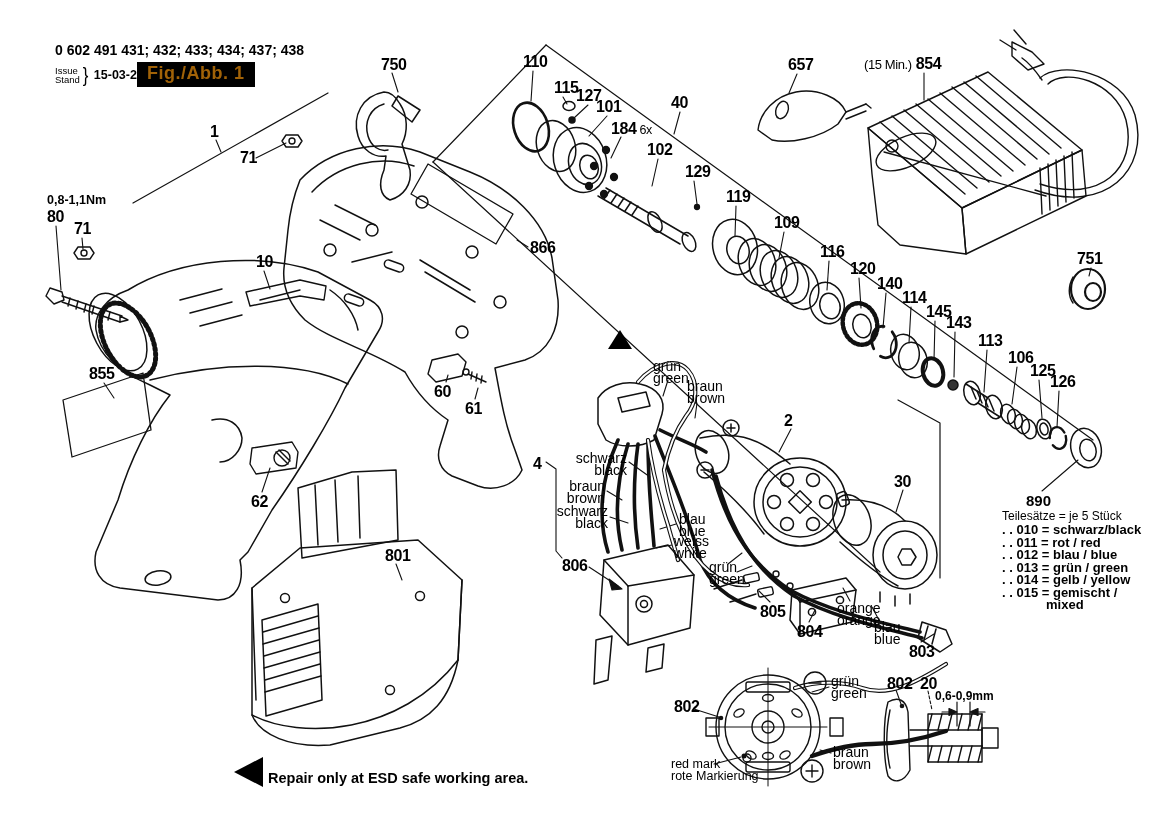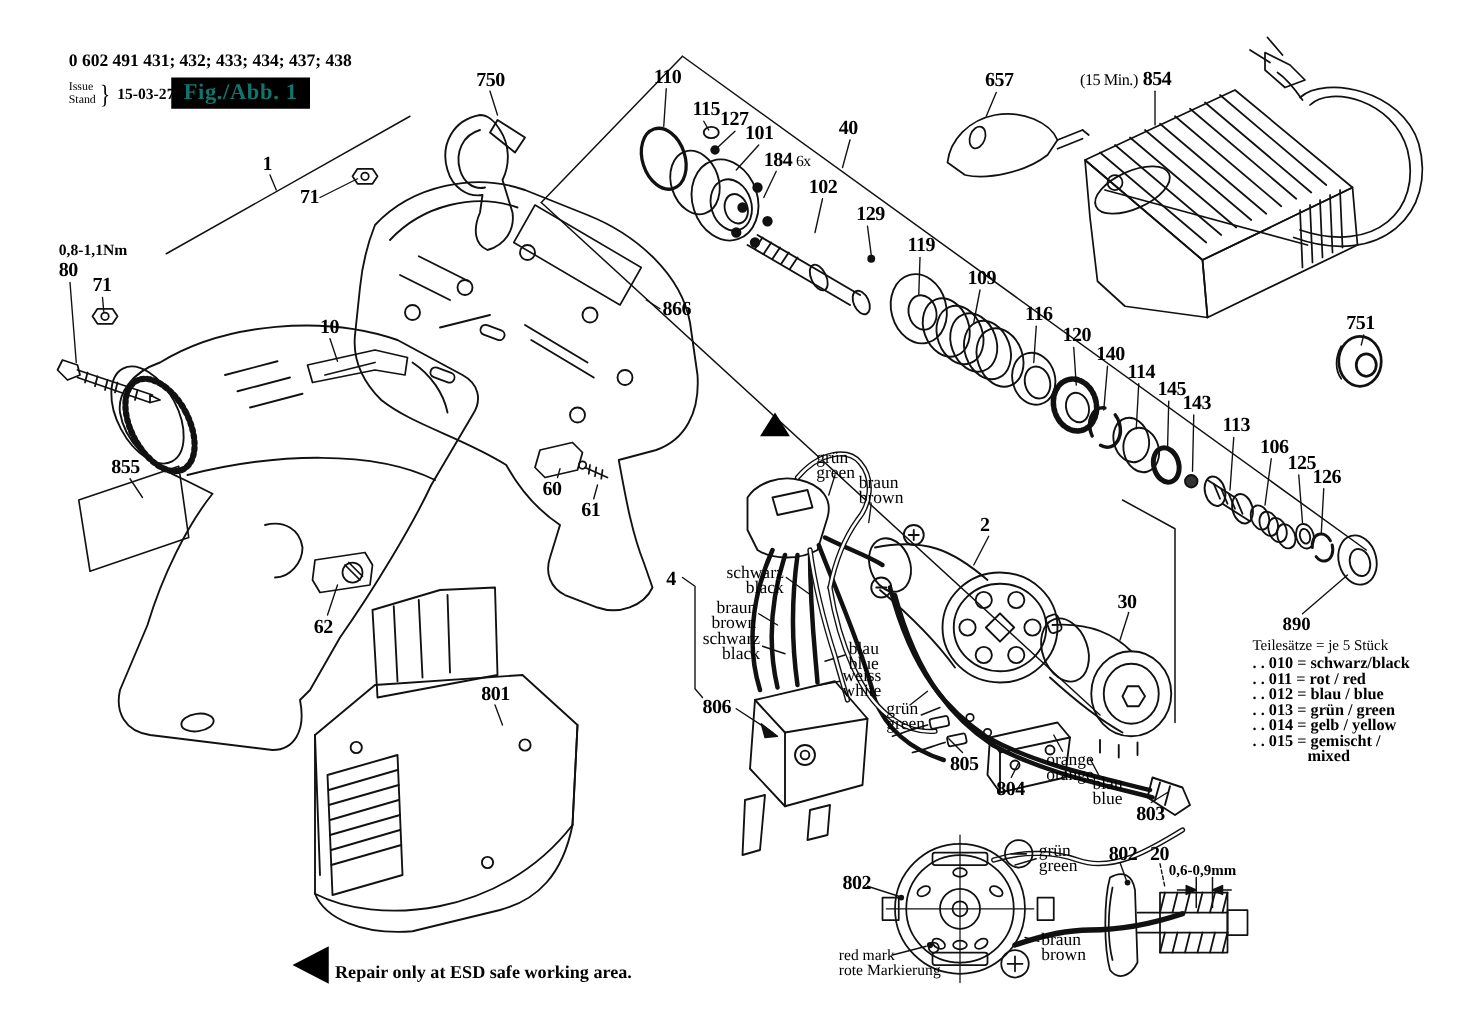--- a/index.html
+++ b/index.html
@@ -1,31 +1,31 @@
 <!DOCTYPE html>
 <html><head>
 <meta charset="utf-8">
 <style>
   html,body{margin:0;padding:0;background:#fff}
   #canvas{position:relative;width:1169px;height:826px;background:#ffffff;
-          font-family:Liberation Serif, serif;color:#000;overflow:hidden}
+          font-family:Liberation Sans, sans-serif;color:#000;overflow:hidden}
   #art{position:absolute;left:0;top:0}
   .lbl{position:absolute;white-space:nowrap}
   .pn{font-weight:bold;font-size:16px;letter-spacing:-0.4px}
   .pn-sm{font-weight:bold;font-size:15px}
   .note{font-weight:bold;font-size:12.5px}
   .wl{font-size:14px;line-height:11.5px}
   .wl span{display:block}
   .ra{text-align:right}
   .hdr-nums{font-weight:bold;font-size:14px}
   .issue-blk{display:flex;align-items:center;gap:2px}
   .iss-col{display:flex;flex-direction:column;font-size:9.5px;line-height:9.5px}
   .brace{font-size:21px;font-weight:300;transform:scaleX(.8)}
   .iss-date{font-weight:bold;font-size:12.5px;margin-left:3px}
-  .figtag{background:#000;color:#0f766e;font-weight:bold;font-size:18px;padding:1px 10px 3px 10px;letter-spacing:.5px}
+  .figtag{background:#000;color:#a16207;font-weight:bold;font-size:18px;padding:1px 10px 3px 10px;letter-spacing:.5px}
   .qty{font-weight:normal;font-size:12.5px;margin-left:3px}
   .mins{font-weight:normal;font-size:13px;margin-right:4px}
   .leg-sub{font-size:12px}
   .leg-row{font-weight:bold;font-size:13px;line-height:12.5px}
   .esd{font-weight:bold;font-size:14.5px;line-height:17px}
   .foot{font-size:11.5px;line-height:11.8px}
   .rm{font-size:12.5px;line-height:12px}
 </style>
 </head>
 <body>

